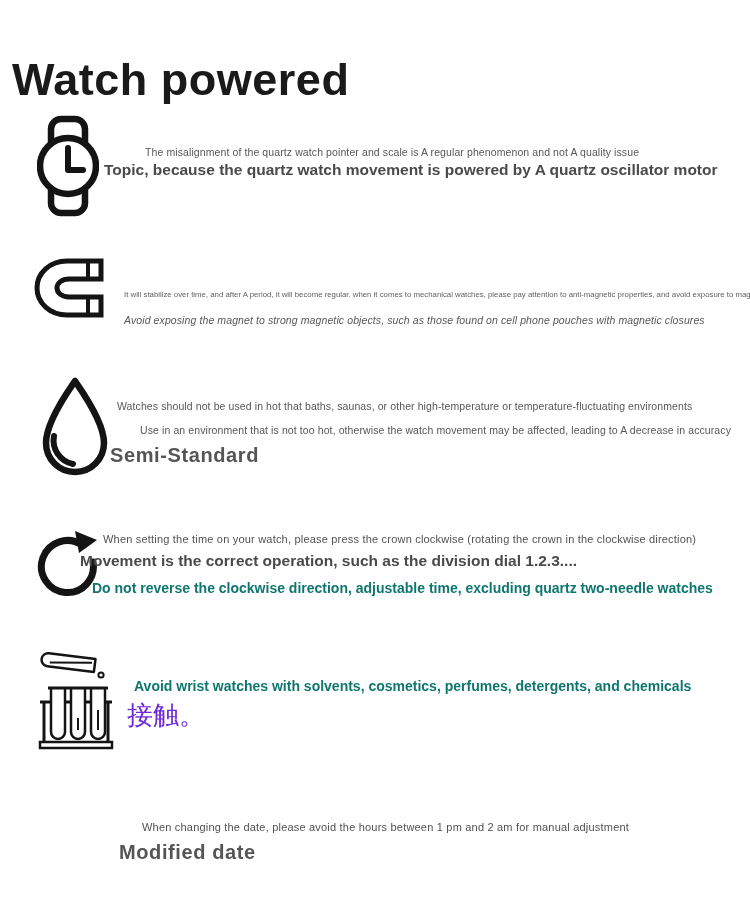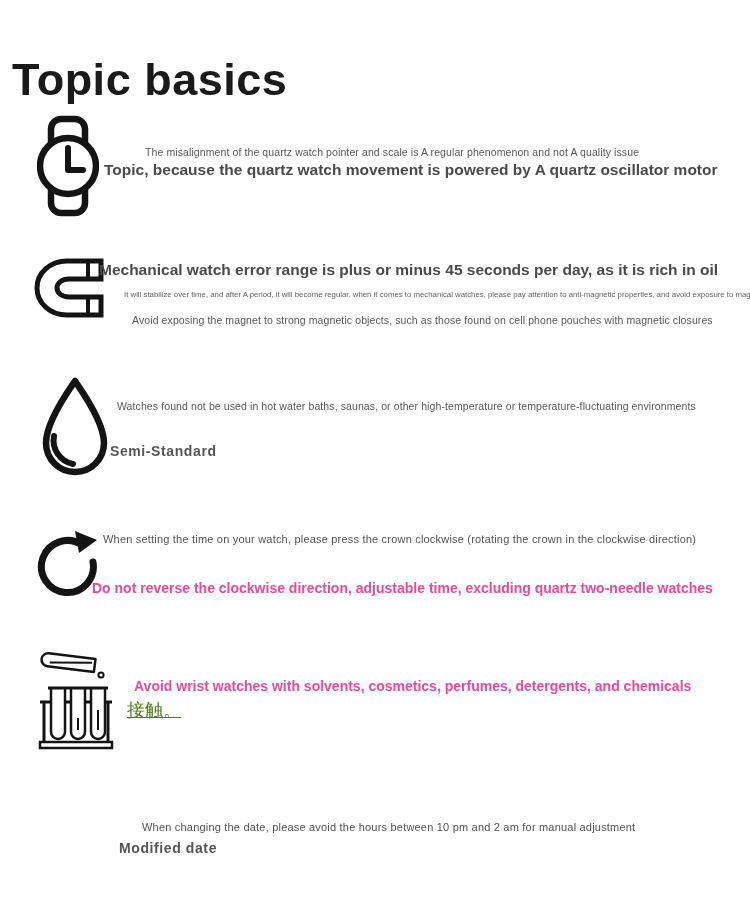--- a/index.html
+++ b/index.html
@@ -10,74 +10,75 @@
     background:#ffffff;
     font-family:"Liberation Sans", sans-serif;
     overflow:hidden;
   }
   .abs{position:absolute;}
   .line{position:absolute; white-space:nowrap; line-height:1.2;}
   .t-sm  {font-size:10.5px; color:#575757; letter-spacing:0.1px;}
   .t-sm2 {font-size:11px;   color:#515151; letter-spacing:0.2px;}
   .t-tiny{font-size:7.8px;  color:#606060;}
   .t-bmd {font-size:15.5px; font-weight:bold; color:#4a4a4a;}
-  .t-bsm {font-size:14px;   font-weight:bold; color:#ec4899;}
-  .t-blg {font-size:14px;   font-weight:bold; color:#555555; letter-spacing:0.6px;}
-  .t-cn  {font-size:18px;   color:#4d7c0f;text-decoration:underline;}
+  .t-bsm {font-size:14px;   font-weight:bold; color:#0f766e;}
+  .t-blg {font-size:20px;   font-weight:bold; color:#555555; letter-spacing:0.6px;}
+  .t-cn  {font-size:26px;   color:#6d28d9;}
   .title{
     position:absolute; left:12px; top:24px;
     font-size:45px; font-weight:bold; color:#1a1a1a; letter-spacing:0.5px;
     white-space:nowrap;
   }
   svg{display:block;}
 </style>
 </head>
 <body>
 
 <div class="page">
 
-  <h1 class="title">Topic basics</h1>
+  <h1 class="title">Watch powered</h1>
 
   <div class="abs" style="left:37px; top:115px;">
     <svg width="62" height="102" viewBox="0 0 62 102">
       <rect x="14" y="4" width="34" height="94" rx="10" fill="#fff" stroke="#141414" stroke-width="6.5"></rect>
       <circle cx="31" cy="51" r="28" fill="#fff" stroke="#141414" stroke-width="6.5"></circle>
       <path d="M31 33 V55 H46" fill="none" stroke="#141414" stroke-width="6" stroke-linecap="round" stroke-linejoin="round"></path>
     </svg>
   </div>
   <div class="line t-bmd" style="left:104px; top:161px;">Topic, because the quartz watch movement is powered by A quartz oscillator motor</div>
   <div class="line t-sm" style="left:145px; top:146px;">The misalignment of the quartz watch pointer and scale is A regular phenomenon and not A quality issue</div>
 
   <div class="abs" style="left:33px; top:257px;">
     <svg width="74" height="64" viewBox="0 0 74 64">
       <path d="M68 4 H34 C17 4 4 16 4 31 C4 46 17 58 34 58 H68 V40 H36 C29 40 24 36 24 31 C24 26 29 22 36 22 H68 Z" fill="#fff" stroke="#141414" stroke-width="5" stroke-linejoin="miter"></path>
       <line x1="55" y1="4" x2="55" y2="22" stroke="#141414" stroke-width="4"></line>
       <line x1="55" y1="40" x2="55" y2="58" stroke="#141414" stroke-width="4"></line>
     </svg>
   </div>
-  <div class="line t-bmd" style="left:99px;  top:261px;">Mechanical watch error range is plus or minus 45 seconds per day, as it is rich in oil</div>
   <div class="line t-tiny" style="left:124px; top:290px;">It will stabilize over time, and after A period, it will become regular. when it comes to mechanical watches, please pay attention to anti-magnetic properties, and avoid exposure to magnetic fields</div>
-  <div class="line t-sm" style="left:132px; top:314px;">Avoid exposing the magnet to strong magnetic objects, such as those found on cell phone pouches with magnetic closures</div>
+  <div class="line t-sm" style="left:124px; top:314px;font-style:italic;">Avoid exposing the magnet to strong magnetic objects, such as those found on cell phone pouches with magnetic closures</div>
 
   <div class="abs" style="left:37px; top:376px;">
     <svg width="76" height="104" viewBox="0 0 76 104">
       <path d="M38 5 C32 14 9 45 9 67 a29 29 0 0 0 58 0 C67 45 44 14 38 5 Z" fill="#fff" stroke="#141414" stroke-width="6.5" stroke-linejoin="round"></path>
       <path d="M17 60 A24 24 0 0 0 36 88" fill="none" stroke="#141414" stroke-width="6" stroke-linecap="round"></path>
     </svg>
   </div>
-  <div class="line t-sm" style="left:117px; top:400px;">Watches found not be used in hot water baths, saunas, or other high-temperature or temperature-fluctuating environments</div>
+  <div class="line t-sm" style="left:117px; top:400px;">Watches should not be used in hot that baths, saunas, or other high-temperature or temperature-fluctuating environments</div>
+  <div class="line t-sm" style="left:140px; top:424px;">Use in an environment that is not too hot, otherwise the watch movement may be affected, leading to A decrease in accuracy</div>
   <div class="line t-blg" style="left:110px; top:443px;">Semi-Standard</div>
 
   <div class="abs" style="left:37px; top:527px;">
     <svg width="66" height="76" viewBox="0 0 66 76">
       <path d="M56 35 A26 26 0 1 1 45 18" fill="none" stroke="#141414" stroke-width="7" stroke-linecap="round"></path>
       <polygon points="38,4 60,13 42,26" fill="#141414"></polygon>
     </svg>
   </div>
   <div class="line t-sm2" style="left:103px; top:533px;">When setting the time on your watch, please press the crown clockwise (rotating the crown in the clockwise direction)</div>
+  <div class="line t-bmd" style="left:80px;  top:552px;">Movement is the correct operation, such as the division dial 1.2.3....</div>
   <div class="line t-bsm" style="left:92px;  top:580px;">Do not reverse the clockwise direction, adjustable time, excluding quartz two-needle watches</div>
 
   <div class="abs" style="left:38px; top:644px;">
     <svg width="76" height="108" viewBox="0 0 76 108">
       <g transform="rotate(7 8 16)">
         <path d="M10 9 a6.5 6.5 0 0 0 0 13 l47 0 v-13 z" fill="#fff" stroke="#141414" stroke-width="2.5" stroke-linejoin="round"></path>
         <line x1="12" y1="18" x2="54" y2="13" stroke="#141414" stroke-width="2"></line>
       </g>
       <circle cx="63" cy="31" r="2.6" fill="#fff" stroke="#141414" stroke-width="2"></circle>
       <line x1="6" y1="58" x2="6" y2="98" stroke="#141414" stroke-width="3"></line>
@@ -90,16 +91,16 @@
       <path d="M53 44 v44 a7 7 0 0 0 14 0 v-44" fill="#fff" stroke="#141414" stroke-width="2.5"></path>
       <line x1="50" y1="44" x2="70" y2="44" stroke="#141414" stroke-width="3"></line>
       <path d="M40 74 v12" fill="none" stroke="#141414" stroke-width="2"></path>
       <path d="M60 66 v20" fill="none" stroke="#141414" stroke-width="2"></path>
       <rect x="2" y="98" width="72" height="6" fill="#fff" stroke="#141414" stroke-width="2.5"></rect>
     </svg>
   </div>
   <div class="line t-bsm" style="left:134px; top:678px;">Avoid wrist watches with solvents, cosmetics, perfumes, detergents, and chemicals</div>
   <div class="line t-cn" style="left:127px; top:700px;">接触。</div>
 
-  <div class="line t-sm2" style="left:142px; top:821px;">When changing the date, please avoid the hours between 10 pm and 2 am for manual adjustment</div>
+  <div class="line t-sm2" style="left:142px; top:821px;">When changing the date, please avoid the hours between 1 pm and 2 am for manual adjustment</div>
   <div class="line t-blg" style="left:119px; top:840px;">Modified date</div>
 
 </div>
 
 </body></html>

